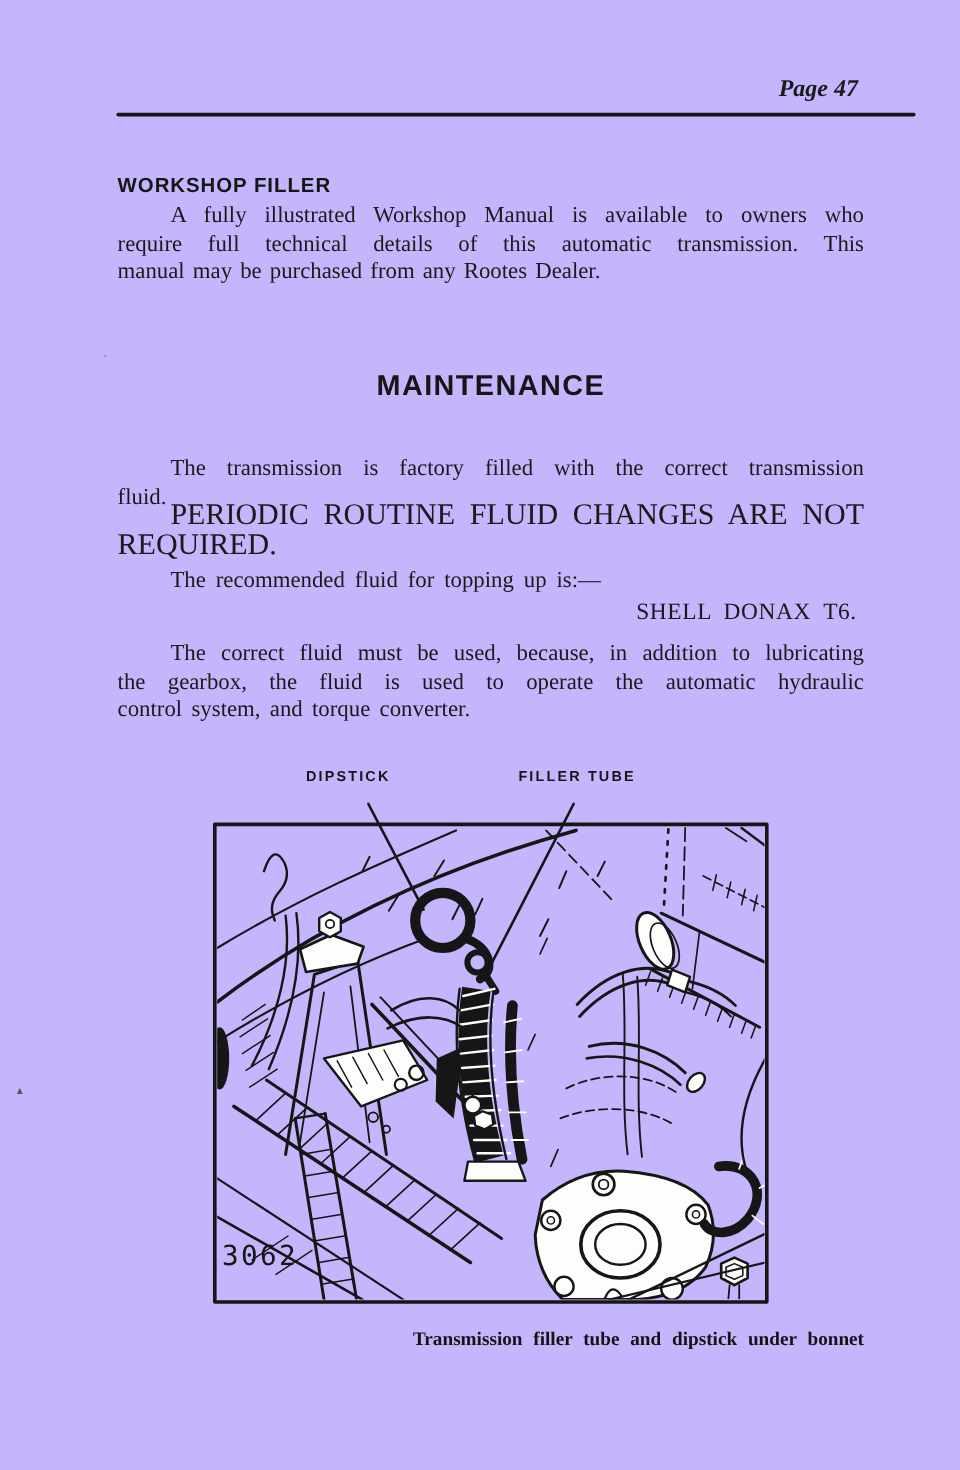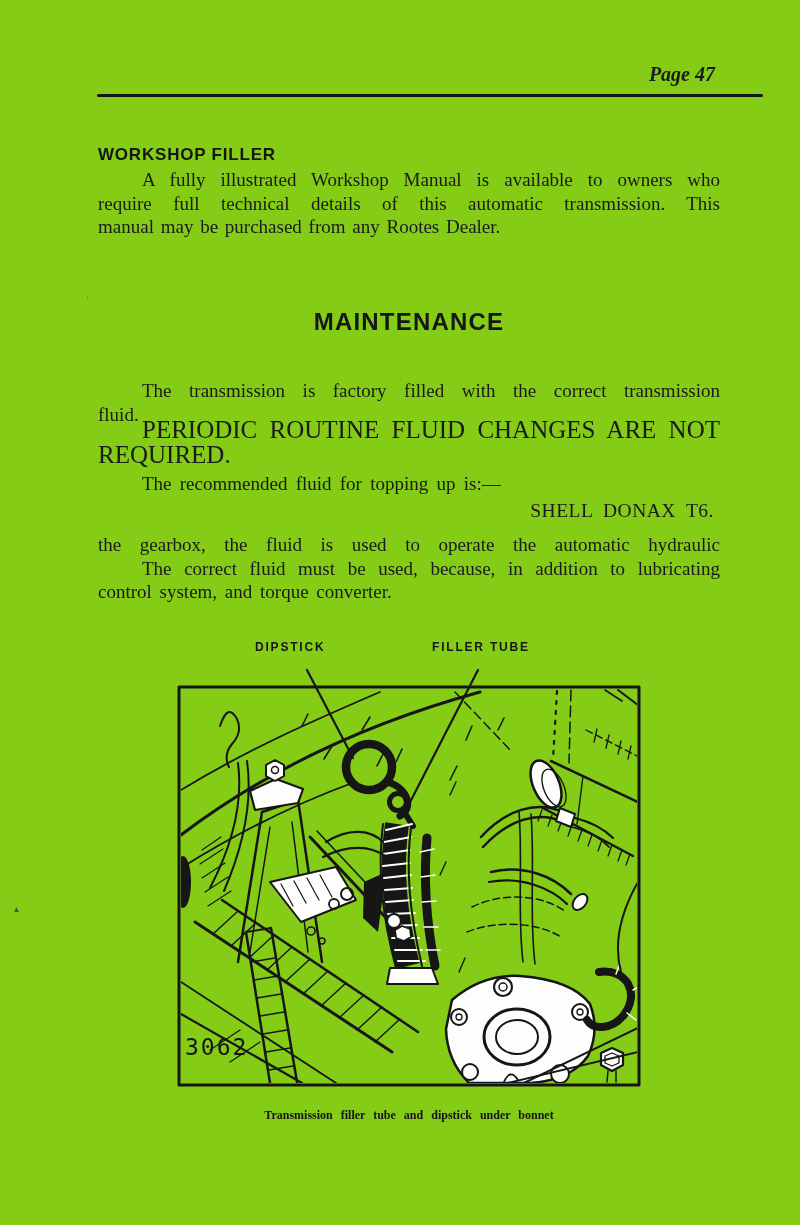--- a/index.html
+++ b/index.html
@@ -1,18 +1,18 @@
 <!DOCTYPE html>
 <html><head>
 <meta charset="utf-8">
 <style>
   html,body { margin:0; padding:0; background:#e8e8e4; }
   .page {
     position:relative; width:800px; height:1225px; margin:0 auto;
-    background:#84cc16; color:#1a1a1a;
+    background:#c4b5fd; color:#1a1a1a;
     font-family:"Liberation Serif", serif;
     overflow:hidden;
   }
   .running-head {
     position:absolute; top:63px; right:85px;
     font-size:20px; font-weight:bold; font-style:italic;
   }
   .head-rule {
     position:absolute; top:94px; left:97px; width:666px; height:3px;
     background:#161616; border-radius:2px;
@@ -40,22 +40,22 @@
     position:absolute; font-family:"Liberation Sans", sans-serif;
     font-weight:700; font-size:12px; letter-spacing:1.8px; color:#161616; white-space:nowrap;
   }
   .fig-label.dipstick { left:105px; top:10px; }
   .fig-label.filler   { left:282px; top:10px; }
   .fig-number {
     position:absolute; left:35px; top:404px;
     font-family:"DejaVu Sans Mono", monospace; font-size:23px; letter-spacing:2px; color:#161616;
   }
   .caption {
-    position:absolute; top:1108px; left:98px; width:622px; text-align:center;
-    font-weight:bold; font-size:12px; word-spacing:5px; color:#141414;
+    position:absolute; top:1108px; left:98px; width:622px; text-align:right;
+    font-weight:bold; font-size:16px; word-spacing:5px; color:#141414;
   }
   .speck { position:absolute; color:#555; font-size:10px; }
   .speck.s1 { left:86px; top:292px; }
   .speck.s2 { left:14px; top:903px; }
 </style>
 </head>
 <body>
 
 <div class="page">
 
@@ -81,22 +81,22 @@
   <div class="para caps" style="top:417px;">
     <div class="jline fline">PERIODIC ROUTINE FLUID CHANGES ARE NOT</div>
     <div class="lline">REQUIRED.</div>
   </div>
 
   <div class="single-indent" style="top:473px;">The recommended fluid for topping up is:—</div>
 
   <div class="center-line" style="top:500px;">SHELL DONAX T6.</div>
 
   <div class="para" style="top:533px; word-spacing:3px;">
+    <div class="jline fline">The correct fluid must be used, because, in addition to lubricating</div>
     <div class="jline">the gearbox, the fluid is used to operate the automatic hydraulic</div>
-    <div class="jline fline">The correct fluid must be used, because, in addition to lubricating</div>
     <div class="lline">control system, and torque converter.</div>
   </div>
 
   <div class="figure-area">
     <span class="fig-label dipstick">DIPSTICK</span>
     <span class="fig-label filler">FILLER TUBE</span>
 
     <svg class="fig-svg" viewBox="0 0 500 470" aria-hidden="true">
       <defs>
           <clipPath id="figclip">

